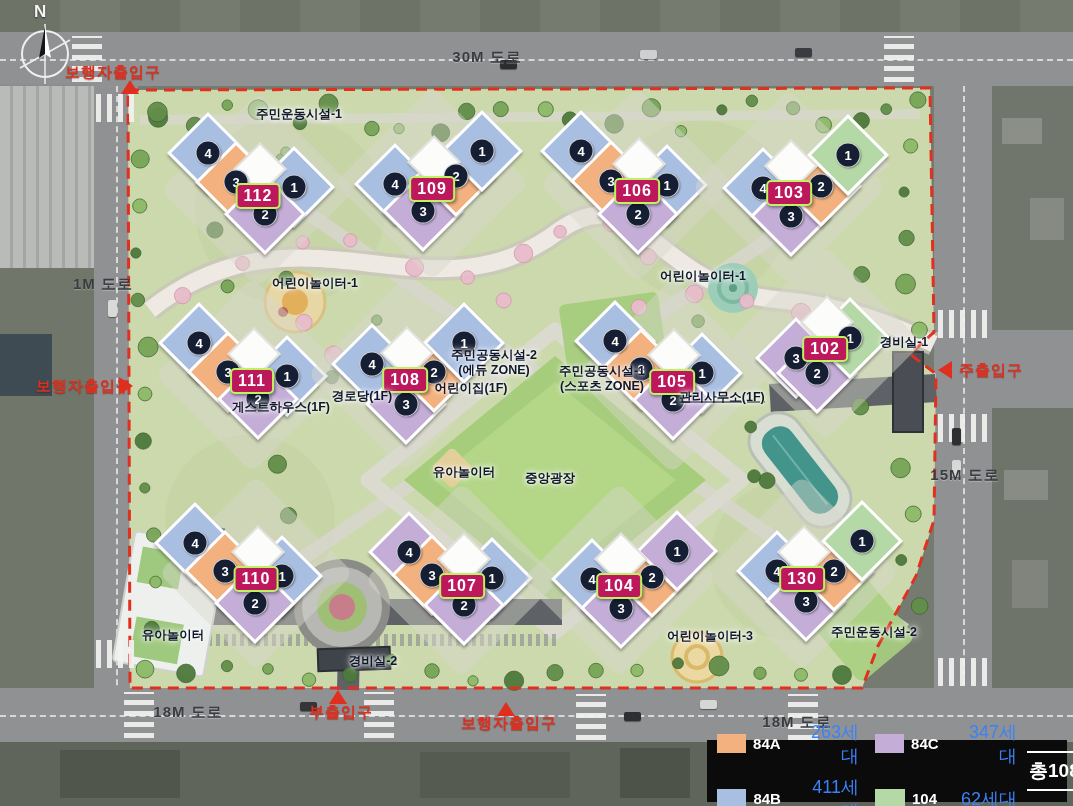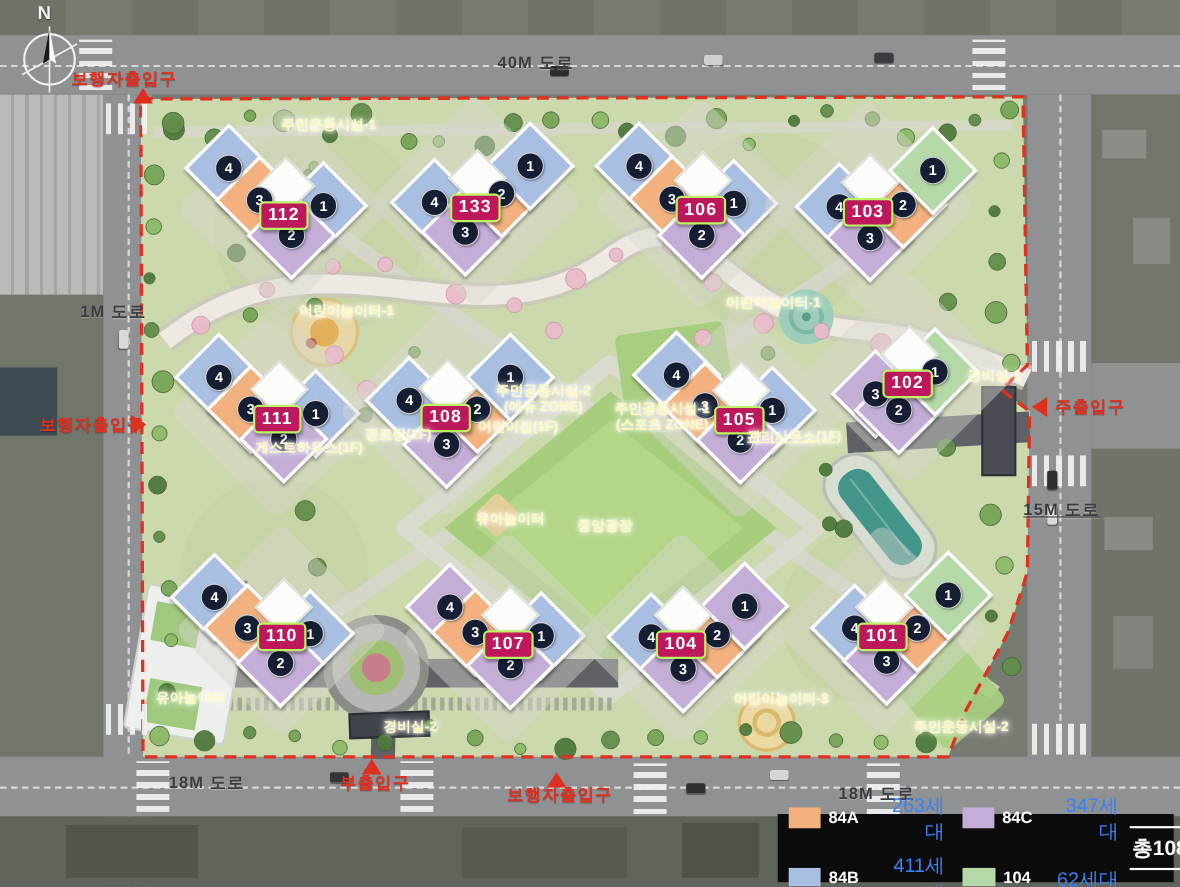--- a/index.html
+++ b/index.html
@@ -17,21 +17,21 @@
   
   #labels{position:absolute;inset:0;z-index:4;pointer-events:none;}
   .rlabel{position:absolute;transform:translate(-50%,-50%);font-weight:700;font-size:15px;color:#393c40;
           letter-spacing:1px;white-space:nowrap;text-shadow:0 1px 1px rgba(255,255,255,.3);}
   .elabel{position:absolute;transform:translate(-50%,-50%);font-weight:800;font-size:15px;color:#df2f1e;
           letter-spacing:1px;white-space:nowrap;text-shadow:0 1px 1px rgba(60,0,0,.35);}
   .tri{position:absolute;width:0;height:0;transform:translate(-50%,-50%);}
   .tri-up{border-left:9px solid transparent;border-right:9px solid transparent;border-bottom:14px solid #df2f1e;}
   .tri-left{border-top:9px solid transparent;border-bottom:9px solid transparent;border-right:14px solid #df2f1e;}
   .tri-right{border-top:9px solid transparent;border-bottom:9px solid transparent;border-left:14px solid #df2f1e;}
-  .flabel{position:absolute;transform:translate(-50%,-50%);font-weight:700;font-size:12.5px;color:#fef9c3;
+  .flabel{position:absolute;transform:translate(-50%,-50%);font-weight:700;font-size:12.5px;color:#0f172a;
           white-space:pre-line;text-align:center;line-height:1.2;
           text-shadow:0 0 3px rgba(255,255,255,.95),0 0 6px rgba(255,255,255,.85),0 0 9px rgba(255,255,255,.6);}
   
   #buildings{position:absolute;inset:0;z-index:3;}
   .pave{position:absolute;width:138px;height:138px;transform:translate(-50%,-50%) rotate(45deg);
         background:#d7d6cd;opacity:.45;border-radius:10px;}
   .unit-diamond{position:absolute;width:52px;height:52px;transform:translate(-50%,-50%) rotate(45deg);
         border:3px solid #fff;box-shadow:2px 2px 3px rgba(0,0,0,.28);}
   .roof{position:absolute;width:34px;height:34px;transform:translate(-50%,-50%) rotate(45deg);
         background:#fcfcfa;border:2px solid #e1e1dc;box-shadow:1px 1px 2px rgba(0,0,0,.2);}
@@ -307,21 +307,21 @@
         <div class="pave" style="left: 432px; top: 183px;"></div>
         <div class="unit-diamond" style="background: rgb(169, 191, 226); left: 395px; top: 184px;"></div>
         <div class="unit-diamond" style="background: rgb(196, 174, 215); left: 423px; top: 211px;"></div>
         <div class="unit-diamond" style="background: rgb(242, 177, 126); left: 456px; top: 176px;"></div>
         <div class="unit-diamond" style="background: rgb(169, 191, 226); left: 482px; top: 151px;"></div>
         <div class="roof" style="left: 434px; top: 162px;"></div>
         <div class="ucircle" style="left: 395px; top: 184px;">4</div>
         <div class="ucircle" style="left: 423px; top: 211px;">3</div>
         <div class="ucircle" style="left: 456px; top: 176px;">2</div>
         <div class="ucircle" style="left: 482px; top: 151px;">1</div>
-        <div class="badge" style="left: 432px; top: 189px;">133</div>
+        <div class="badge" style="left: 432px; top: 189px;">109</div>
       </div>
       <div class="bldg">
         <div class="pave" style="left: 637px; top: 185px;"></div>
         <div class="unit-diamond" style="background: rgb(169, 191, 226); left: 581px; top: 151px;"></div>
         <div class="unit-diamond" style="background: rgb(242, 177, 126); left: 611px; top: 181px;"></div>
         <div class="unit-diamond" style="background: rgb(169, 191, 226); left: 667px; top: 185px;"></div>
         <div class="unit-diamond" style="background: rgb(196, 174, 215); left: 638px; top: 214px;"></div>
         <div class="roof" style="left: 639px; top: 164px;"></div>
         <div class="ucircle" style="left: 581px; top: 151px;">4</div>
         <div class="ucircle" style="left: 611px; top: 181px;">3</div>
@@ -435,48 +435,48 @@
         <div class="pave" style="left: 802px; top: 573px;"></div>
         <div class="unit-diamond" style="background: rgb(169, 191, 226); left: 777px; top: 571px;"></div>
         <div class="unit-diamond" style="background: rgb(196, 174, 215); left: 806px; top: 601px;"></div>
         <div class="unit-diamond" style="background: rgb(242, 177, 126); left: 834px; top: 571px;"></div>
         <div class="unit-diamond" style="background: rgb(181, 217, 166); left: 862px; top: 541px;"></div>
         <div class="roof" style="left: 804px; top: 552px;"></div>
         <div class="ucircle" style="left: 777px; top: 571px;">4</div>
         <div class="ucircle" style="left: 806px; top: 601px;">3</div>
         <div class="ucircle" style="left: 834px; top: 571px;">2</div>
         <div class="ucircle" style="left: 862px; top: 541px;">1</div>
-        <div class="badge" style="left: 802px; top: 579px;">101</div>
+        <div class="badge" style="left: 802px; top: 579px;">130</div>
       </div>
     </div>
 
   <div id="labels">
-      <div class="rlabel" style="left: 487px; top: 57px;">40M 도로</div>
+      <div class="rlabel" style="left: 487px; top: 57px;">30M 도로</div>
       <div class="rlabel" style="left: 103px; top: 284px;">1M 도로</div>
-      <div class="rlabel" style="left: 965px; top: 464px; text-decoration: underline;">15M 도로</div>
+      <div class="rlabel" style="left: 965px; top: 475px;">15M 도로</div>
       <div class="rlabel" style="left: 188px; top: 712px;">18M 도로</div>
       <div class="rlabel" style="left: 797px; top: 722px;">18M 도로</div>
       <div class="flabel" style="left: 299px; top: 114px;">주민운동시설-1</div>
       <div class="flabel" style="left: 315px; top: 283px;">어린이놀이터-1</div>
       <div class="flabel" style="left: 703px; top: 276px;">어린이놀이터-1</div>
       <div class="flabel" style="left: 494px; top: 363px;">주민공동시설-2
 (에듀 ZONE)</div>
       <div class="flabel" style="left: 471px; top: 388px;">어린이집(1F)</div>
       <div class="flabel" style="left: 362px; top: 396px;">경로당(1F)</div>
       <div class="flabel" style="left: 281px; top: 407px;">게스트하우스(1F)</div>
       <div class="flabel" style="left: 602px; top: 379px;">주민공동시설-1
 (스포츠 ZONE)</div>
       <div class="flabel" style="left: 722px; top: 397px; text-decoration: underline;">관리사무소(1F)</div>
       <div class="flabel" style="left: 904px; top: 342px;">경비실-1</div>
       <div class="flabel" style="left: 464px; top: 472px;">유아놀이터</div>
       <div class="flabel" style="left: 550px; top: 478px;">중앙광장</div>
       <div class="flabel" style="left: 173px; top: 635px;">유아놀이터</div>
       <div class="flabel" style="left: 373px; top: 661px;">경비실-2</div>
       <div class="flabel" style="left: 710px; top: 636px;">어린이놀이터-3</div>
-      <div class="flabel" style="left: 874px; top: 632px; margin-top: 29px;">주민운동시설-2</div>
+      <div class="flabel" style="left: 874px; top: 632px;">주민운동시설-2</div>
       <div class="elabel" style="left: 113px; top: 72px;">보행자출입구</div>
       <div class="tri tri-up" style="left: 130px; top: 87px;"></div>
       <div class="elabel" style="left: 84px; top: 386px;">보행자출입구</div>
       <div class="tri tri-right" style="left: 126px; top: 386px;"></div>
       <div class="elabel" style="left: 991px; top: 370px;">주출입구</div>
       <div class="tri tri-left" style="left: 945px; top: 370px;"></div>
       <div class="elabel" style="left: 341px; top: 712px;">부출입구</div>
       <div class="tri tri-up" style="left: 338px; top: 697px;"></div>
       <div class="elabel" style="left: 509px; top: 723px;">보행자출입구</div>
       <div class="tri tri-up" style="left: 506px; top: 709px;"></div>

